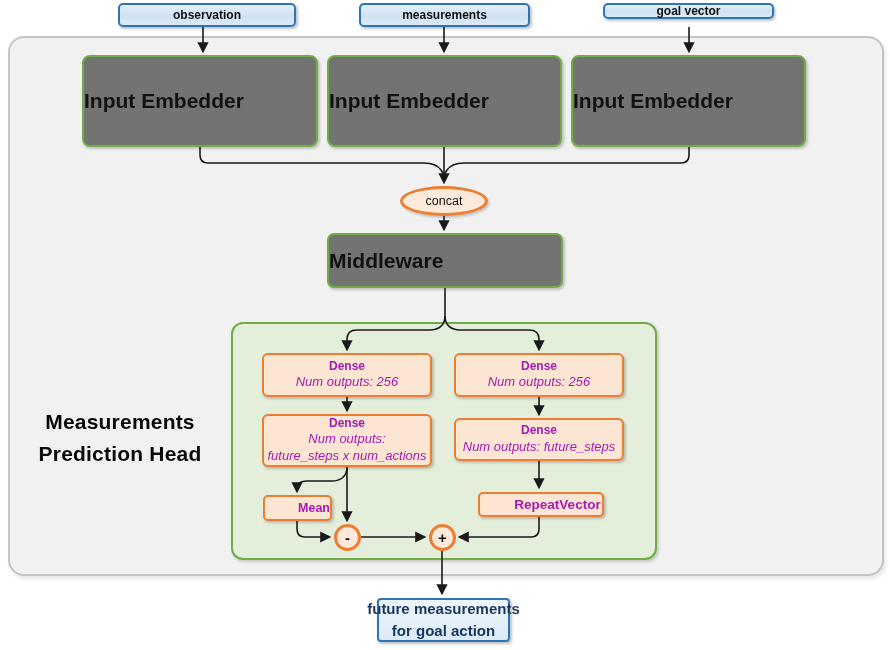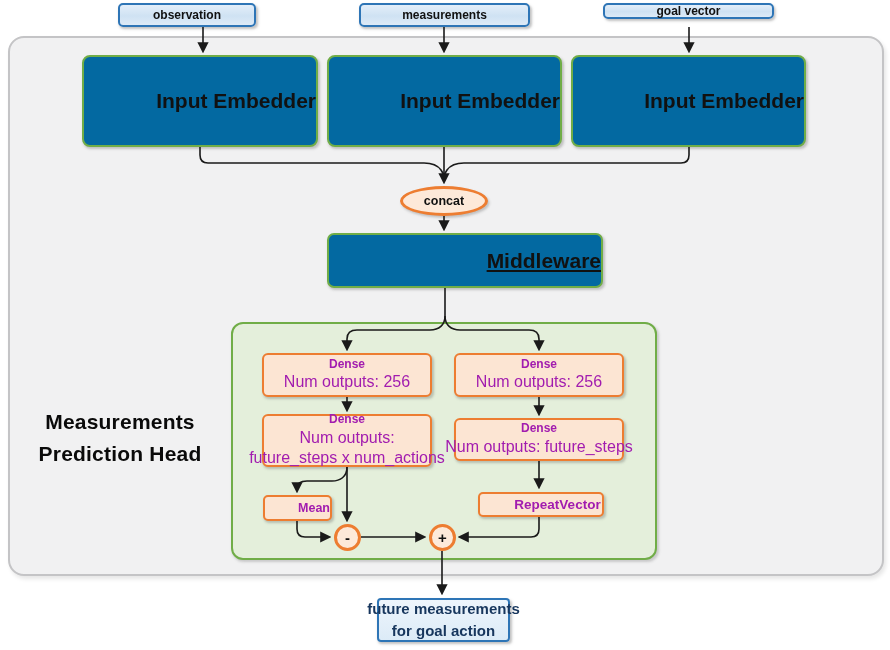--- a/index.html
+++ b/index.html
@@ -32,24 +32,24 @@
   }
   .blue-node.output {
     flex-direction: column; line-height: 1.45;
     font-size: 15px; color: #17365d;
     background: linear-gradient(180deg, #eef5fc 0%, #dcebf7 100%);
     border-radius: 4px;
   }
 
   
   .green-node {
-    background: #0369a1;
+    background: #737373;
     border: 2.5px solid #70ad47;
     border-radius: 8px;
-    display: flex; align-items: center; justify-content: flex-end;
+    display: flex; align-items: center; justify-content: flex-start;
     font-weight: bold; color: #111111;
     box-shadow: 1.5px 2px 2.5px rgba(80,80,80,0.30);
     white-space: nowrap;
   }
   .embedder, .middleware { font-size: 21px; }
 
   .green-container {
     background: #e4efdb;
     border: 2.5px solid #70ad47;
     border-radius: 12px;
@@ -61,29 +61,29 @@
     background: #fce5d3;
     border: 2.5px solid #ed7d31;
     border-radius: 6px;
     display: flex; flex-direction: column;
     align-items: center; justify-content: center;
     color: #a21caf; line-height: 1.3;
     box-shadow: 1.5px 2px 2.5px rgba(80,80,80,0.30);
     white-space: nowrap;
   }
   .orange-node .title { font-weight: bold; font-size: 12px; }
-  .orange-node .sub   { font-size: 16px; }
+  .orange-node .sub   { font-size: 13px; font-style: italic; }
   .small-label { font-weight: bold; font-size: 12.5px; padding-left: 33px; }
 
   .ellipse-node {
     background: #fde9d9;
     border: 3px solid #ed7d31;
     border-radius: 50%;
     display: flex; align-items: center; justify-content: center;
-    font-weight: bold; font-size: 12.5px; color: #111111;
+    font-weight: normal; font-size: 12.5px; color: #111111;
     box-shadow: 1.5px 2px 2.5px rgba(80,80,80,0.30);
   }
   .op-circle {
     width: 27px; height: 27px;
     background: #fde9d9;
     border: 3px solid #ed7d31;
     border-radius: 50%;
     display: flex; align-items: center; justify-content: center;
     font-weight: bold; font-size: 15px; color: #111111;
     line-height: 1;
@@ -104,21 +104,21 @@
 
   <div class="abs outer-frame"></div>
 
   <div class="abs green-container" style="left:231px; top:322px; width:426px; height:238px;"></div>
 
   <div class="abs head-title">
     <div>Measurements</div>
     <div>Prediction Head</div>
   </div>
 
-  <div class="abs blue-node" style="left:118px; top:3px; width:138px; height:24px;">
+  <div class="abs blue-node" style="left:118px; top:3px; width:178px; height:24px;">
     <span>observation</span>
   </div>
   <div class="abs blue-node" style="left:359px; top:3px; width:171px; height:24px;">
     <span>measurements</span>
   </div>
   <div class="abs blue-node" style="left:603px; top:3px; width:171px; height:16px;">
     <span>goal vector</span>
   </div>
 
   <div class="abs green-node embedder" style="left:82px; top:55px; width:236px; height:92px;">
@@ -128,21 +128,21 @@
     <span>Input Embedder</span>
   </div>
   <div class="abs green-node embedder" style="left:571px; top:55px; width:235px; height:92px;">
     <span>Input Embedder</span>
   </div>
 
   <div class="abs ellipse-node" style="left:400px; top:186px; width:88px; height:30px;">
     <span>concat</span>
   </div>
 
-  <div class="abs green-node middleware" style="left:327px; top:233px; width:276px; height:55px; border-radius:7px;text-decoration:underline;">
+  <div class="abs green-node middleware" style="left:327px; top:233px; width:236px; height:55px; border-radius:7px;">
     <span>Middleware</span>
   </div>
 
   <div class="abs orange-node" style="left:262px; top:353px; width:170px; height:44px;">
     <span class="title">Dense</span>
     <span class="sub">Num outputs: 256</span>
   </div>
   <div class="abs orange-node" style="left:454px; top:353px; width:170px; height:44px;">
     <span class="title">Dense</span>
     <span class="sub">Num outputs: 256</span>

